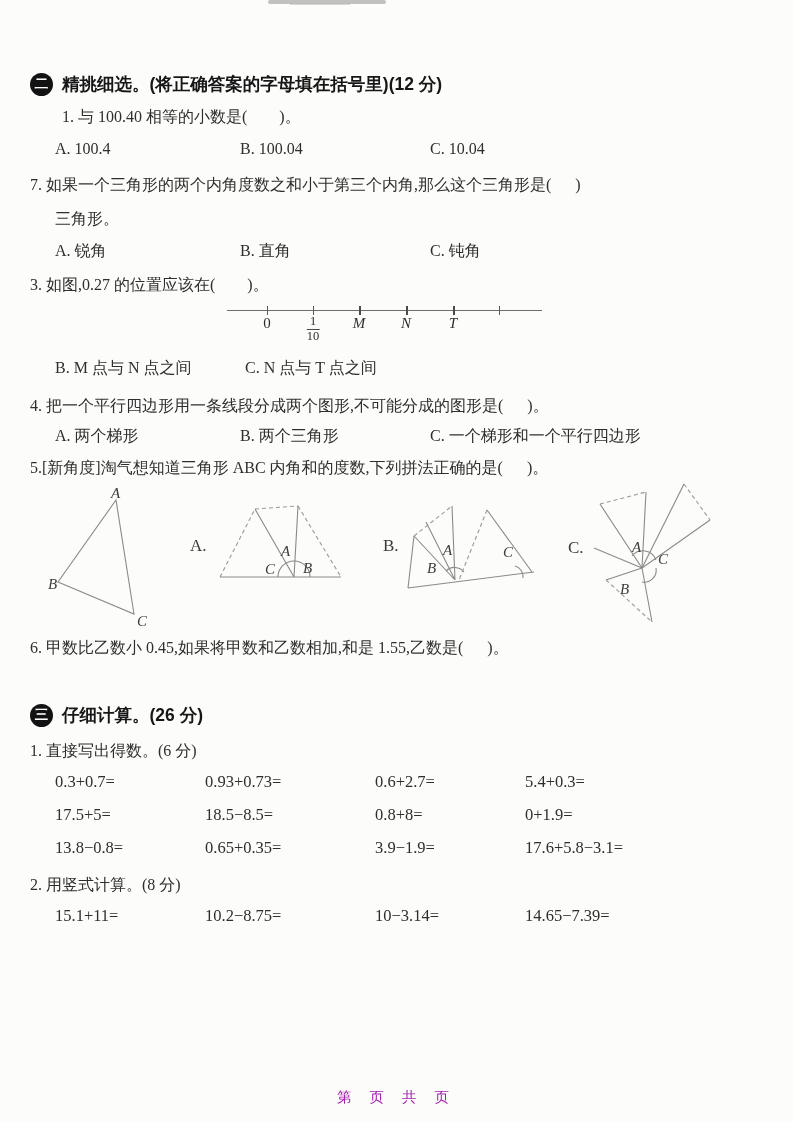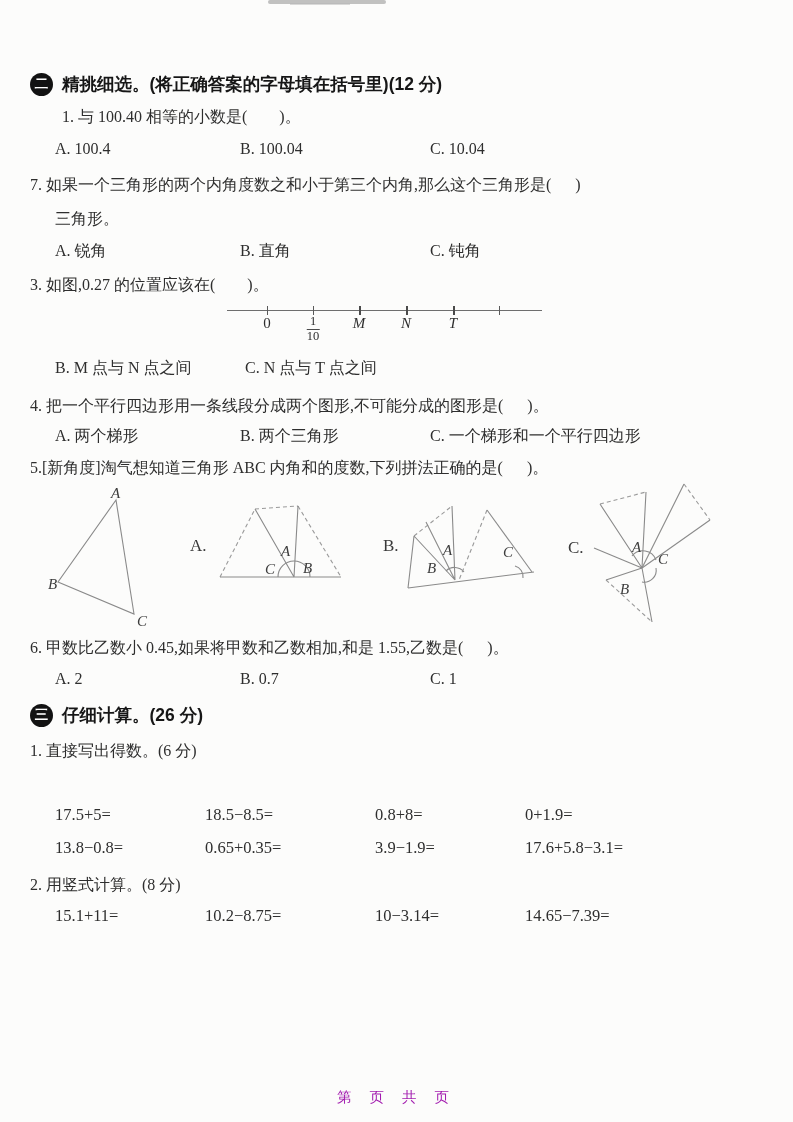--- a/index.html
+++ b/index.html
@@ -159,32 +159,33 @@
     <path class="sln" d="M52 92 L62 146 M52 92 L16 104"></path>
     <path class="dln" d="M16 104 L62 146"></path>
     <path class="sln" d="M42 80 A14 14 0 0 1 66 84"></path>
     <path class="sln" d="M66 92 A12 12 0 0 1 52 106"></path>
     <text x="42" y="76">A</text>
     <text x="68" y="88">C</text>
     <text x="30" y="118">B</text>
   </svg>
 
   <div class="q" style="top:637px;">6. 甲数比乙数小 0.45,如果将甲数和乙数相加,和是 1.55,乙数是(      )。</div>
-  <div class="opts" style="top:670px;">
-    <span class="o1">A. 2</span>
-    <span class="o2">B. 0.7</span>
-    <span class="o3">C. 1</span>
-  </div>
 
   <div class="sec-header" style="top:703px;">
     <span class="sec-icon">三</span>
     <span>仔细计算。(26 分)</span>
   </div>
 
   <div class="q" style="top:740px;">1. 直接写出得数。(6 分)</div>
+  <div class="calc-row" style="top:772px;">
+    <span class="c1">0.3+0.7=</span>
+    <span class="c2">0.93+0.73=</span>
+    <span class="c3">0.6+2.7=</span>
+    <span class="c4">5.4+0.3=</span>
+  </div>
   <div class="calc-row" style="top:805px;">
     <span class="c1">17.5+5=</span>
     <span class="c2">18.5−8.5=</span>
     <span class="c3">0.8+8=</span>
     <span class="c4">0+1.9=</span>
   </div>
   <div class="calc-row" style="top:838px;">
     <span class="c1">13.8−0.8=</span>
     <span class="c2">0.65+0.35=</span>
     <span class="c3">3.9−1.9=</span>

